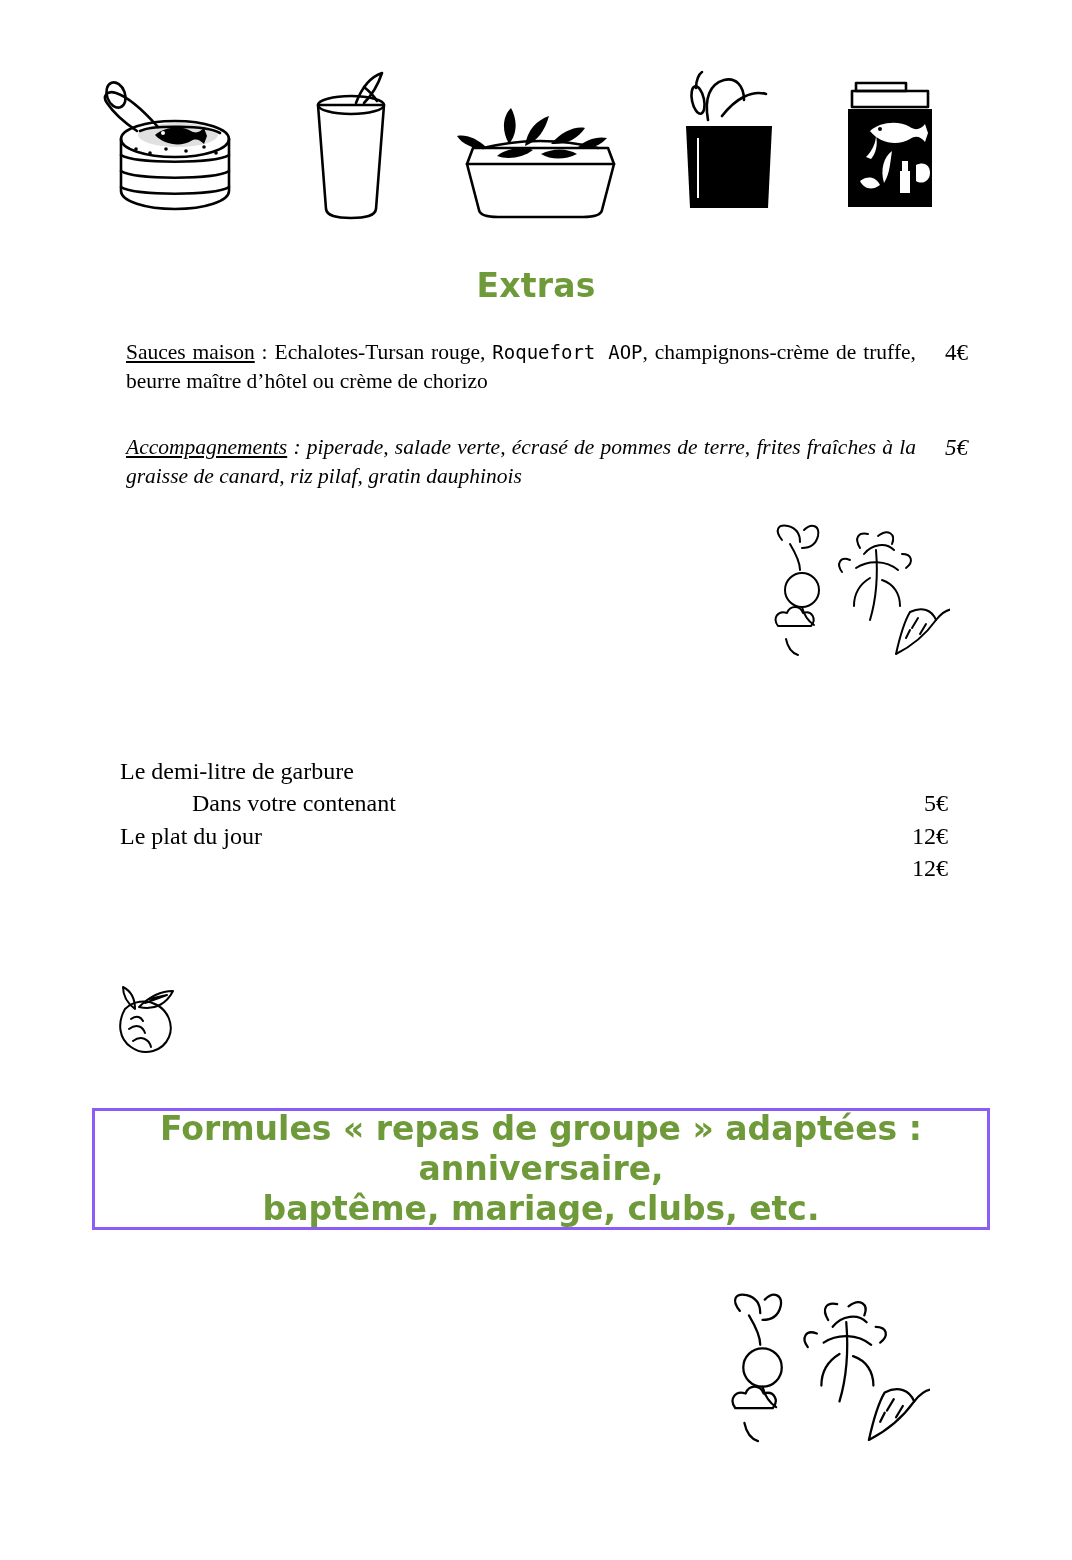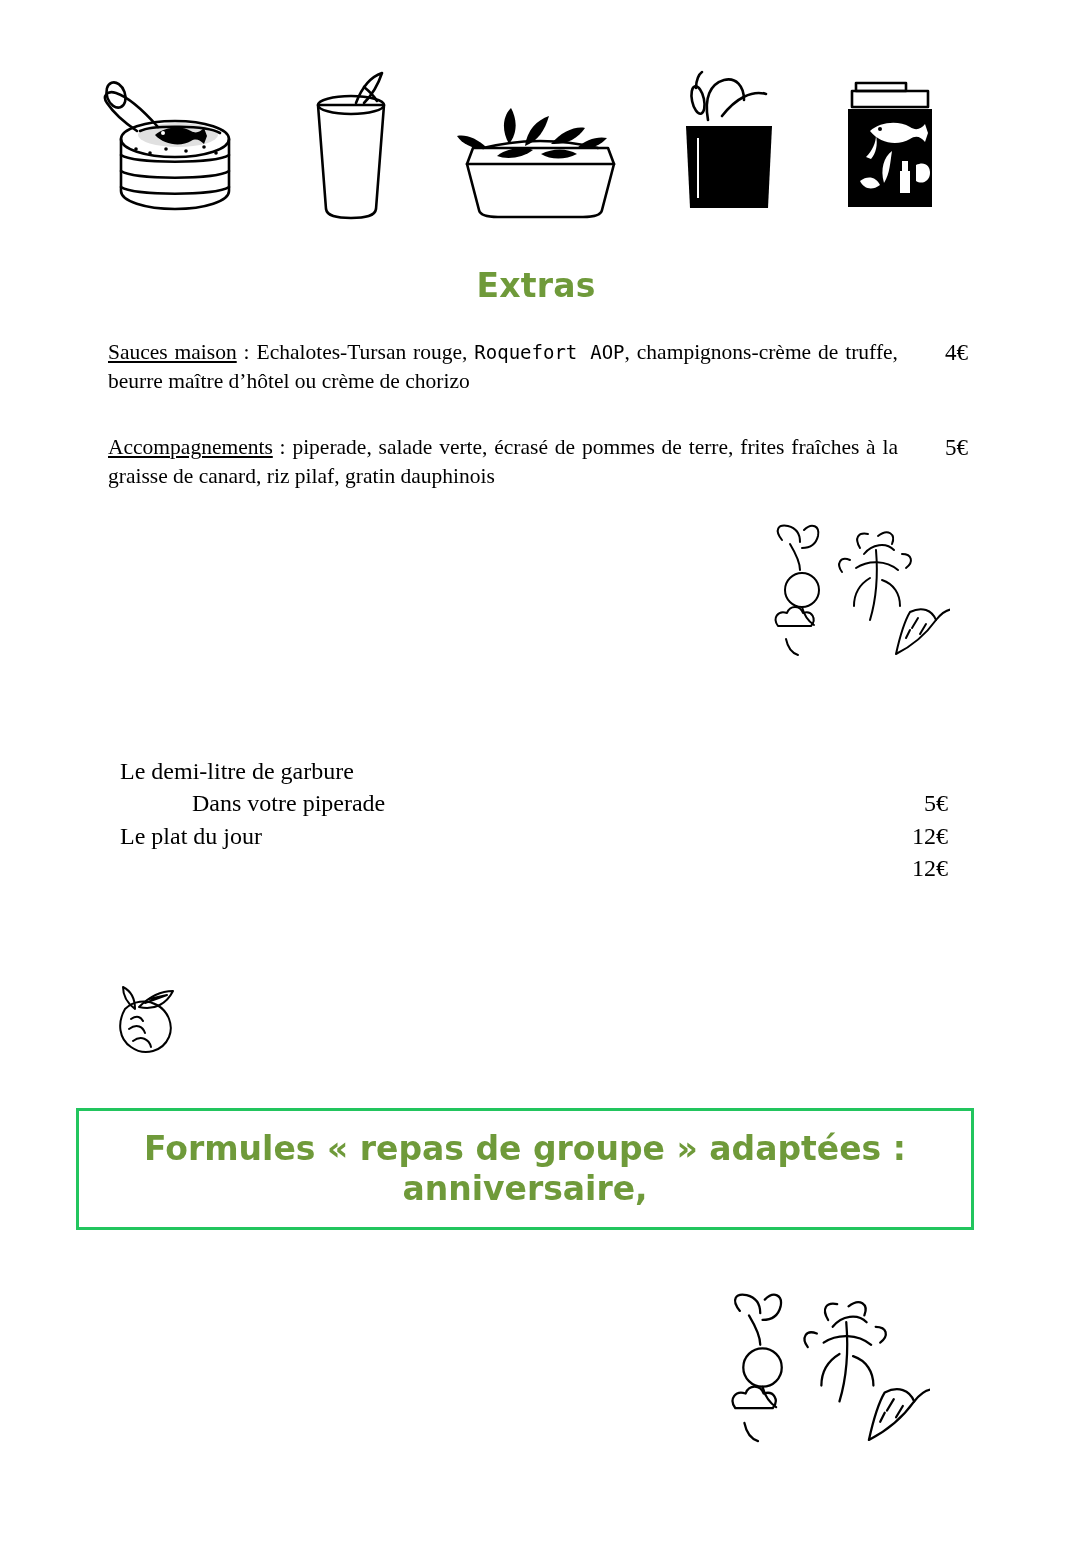--- a/index.html
+++ b/index.html
@@ -56,20 +56,21 @@
 
   .extras-block {
     position: absolute;
     top: 338px;
     left: 108px;
     width: 860px;
   }
   .extra-row {
     position: relative;
     margin-bottom: 26px;
+    margin-left: 18px;
   }
   .extra-text {
     width: 790px;
     font-size: 21.5px;
     line-height: 1.33;
     text-align: justify;
     text-justify: inter-word;
   }
   .extra-text .lbl {
     text-decoration: underline;
@@ -127,24 +128,24 @@
   .lemon {
     position: absolute;
     top: 965px;
     left: 105px;
   }
 
   
   .banner {
     position: absolute;
     top: 1108px;
-    left: 76px;
+    left: 92px;
     width: 898px;
     height: 122px;
-    border: 3px solid #22c55e;
+    border: 3px solid #8b5cf6;
     display: flex;
     align-items: center;
     justify-content: center;
     padding: 4px 14px;
   }
   .banner-text {
     font-family: "DejaVu Sans", sans-serif;
     font-weight: bold;
     color: #6f9a3a;
     font-size: 33px;
@@ -266,21 +267,21 @@
 
   <div class="extras-block">
 
     <div class="extra-row">
       <div class="extra-text">
         <span class="lbl">Sauces maison</span><span> : </span><span>Echalotes-Tursan rouge, </span><span class="mono">Roquefort AOP</span><span>, champignons-crème de truffe, beurre maître d’hôtel ou crème de chorizo</span>
       </div>
       <div class="extra-price">4€</div>
     </div>
 
-    <div class="extra-row" style="margin-top:38px;">
+    <div class="extra-row" style="margin-top:38px;font-style:italic;">
       <div class="extra-text">
         <span class="lbl">Accompagnements</span><span> : </span><span>piperade, salade verte, écrasé de pommes de terre, frites fraîches à la graisse de canard, riz pilaf, gratin dauphinois</span>
       </div>
       <div class="extra-price">5€</div>
     </div>
 
   </div>
 
   <span class="veg1">
     <svg width="190" height="140" viewBox="0 0 190 140">
@@ -313,21 +314,21 @@
     </svg>
   </span>
 
 
   <div class="emporter-block">
     <div class="em-line">
       <span class="em-label">Le demi-litre de garbure</span>
       <span class="em-price"></span>
     </div>
     <div class="em-line indent">
-      <span class="em-label">Dans votre piperade</span>
+      <span class="em-label">Dans votre contenant</span>
       <span class="em-price">5€</span>
     </div>
     <div class="em-line">
       <span class="em-label">Le plat du jour</span>
       <span class="em-price">12€</span>
     </div>
     <div class="em-line">
       <span class="em-price">12€</span>
     </div>
   </div>
@@ -340,20 +341,21 @@
         <path d="M30 44 c0 -10 -4 -18 -12 -22 0 8 4 16 12 22z"></path>
         <path d="M34 42 c10 -10 22 -16 34 -16 -6 12 -18 20 -34 16z"></path>
         <path d="M40 38 l22 -8 M44 34 l18 -4"></path>
       </g>
     </svg>
   </span>
 
   <div class="banner">
     <div class="banner-text">
       <span>Formules « repas de groupe » adaptées : anniversaire,</span><br>
+      <span>baptême, mariage, clubs, etc.</span>
     </div>
   </div>
 
   <span class="veg2">
     <svg width="215" height="165" viewBox="0 0 190 140">
       <g fill="none" stroke="#000" stroke-width="2" stroke-linejoin="round" stroke-linecap="round">
         <path d="M22 20 c-8 -10 -4 -16 6 -14 8 2 12 8 12 16"></path>
         <path d="M44 10 c8 -8 16 -4 14 6 -2 8 -8 12 -16 12"></path>
         <path d="M30 24 c6 10 10 18 10 26"></path>
         <circle cx="42" cy="70" r="17"></circle>

